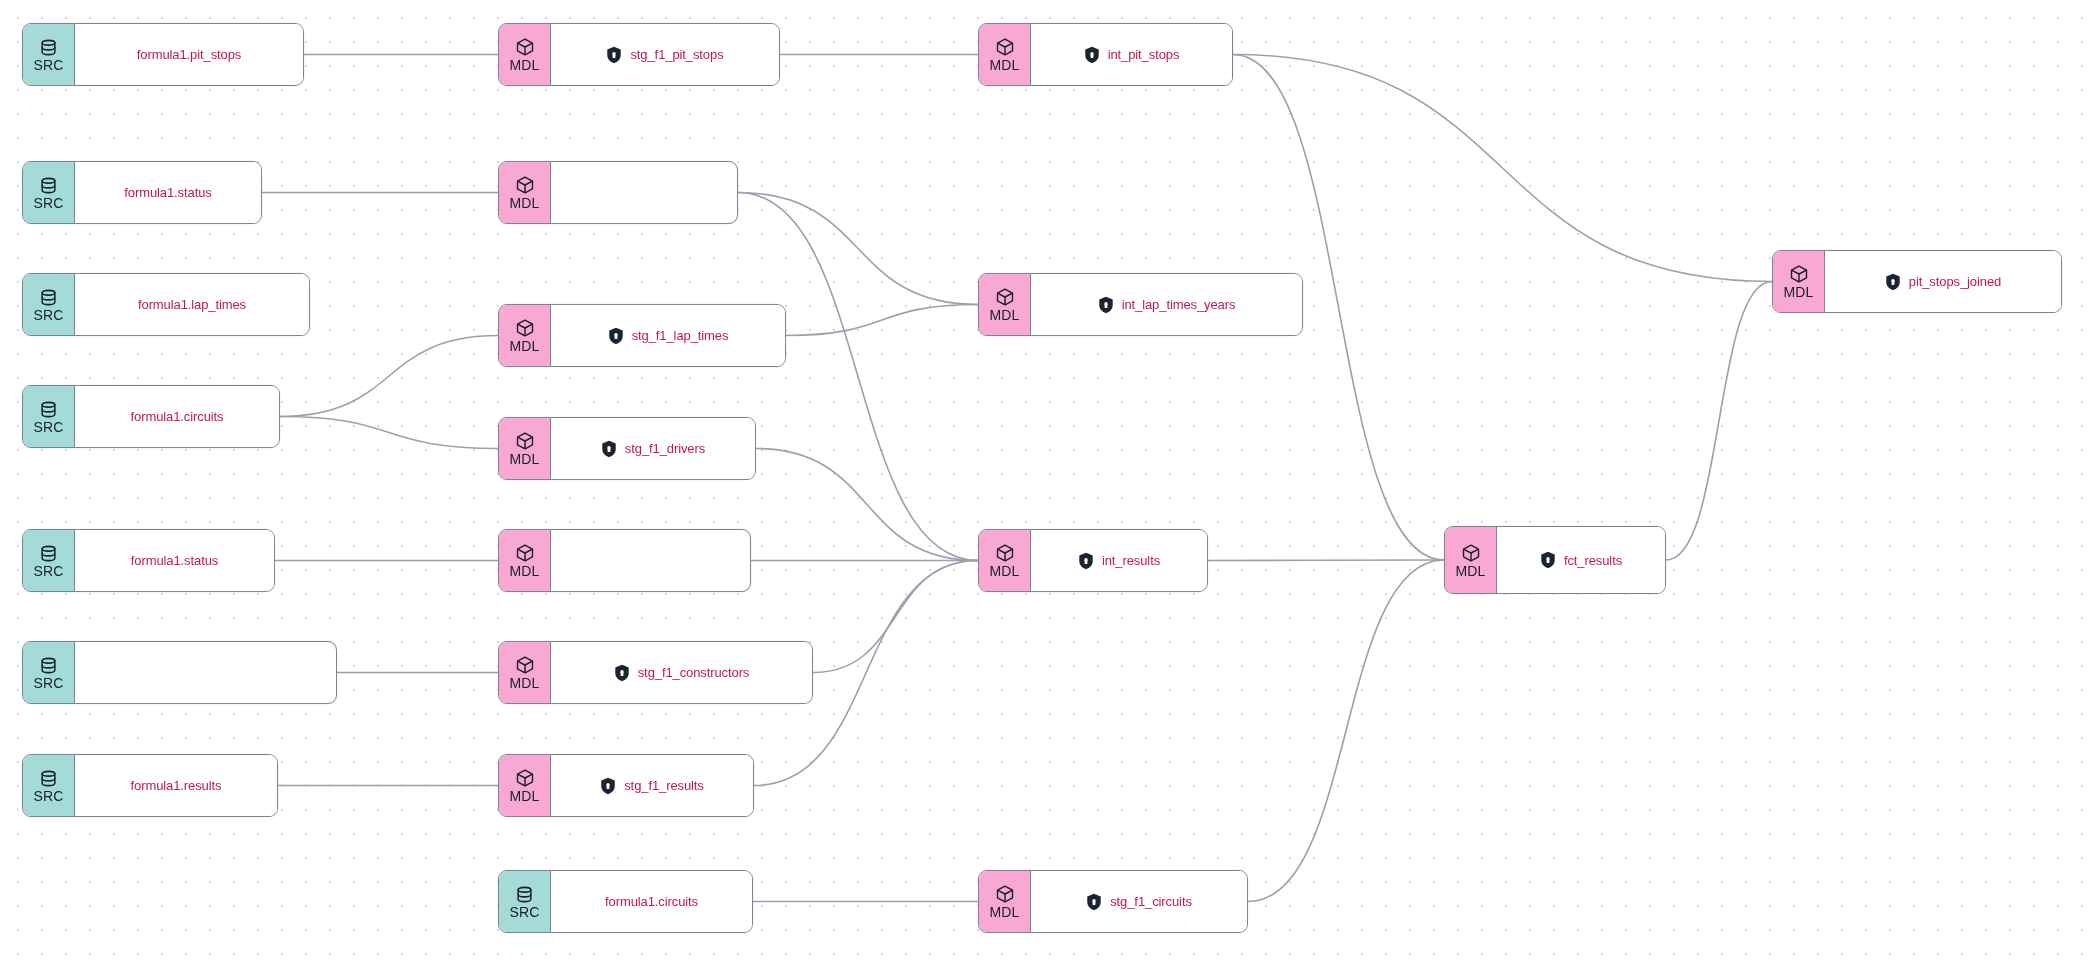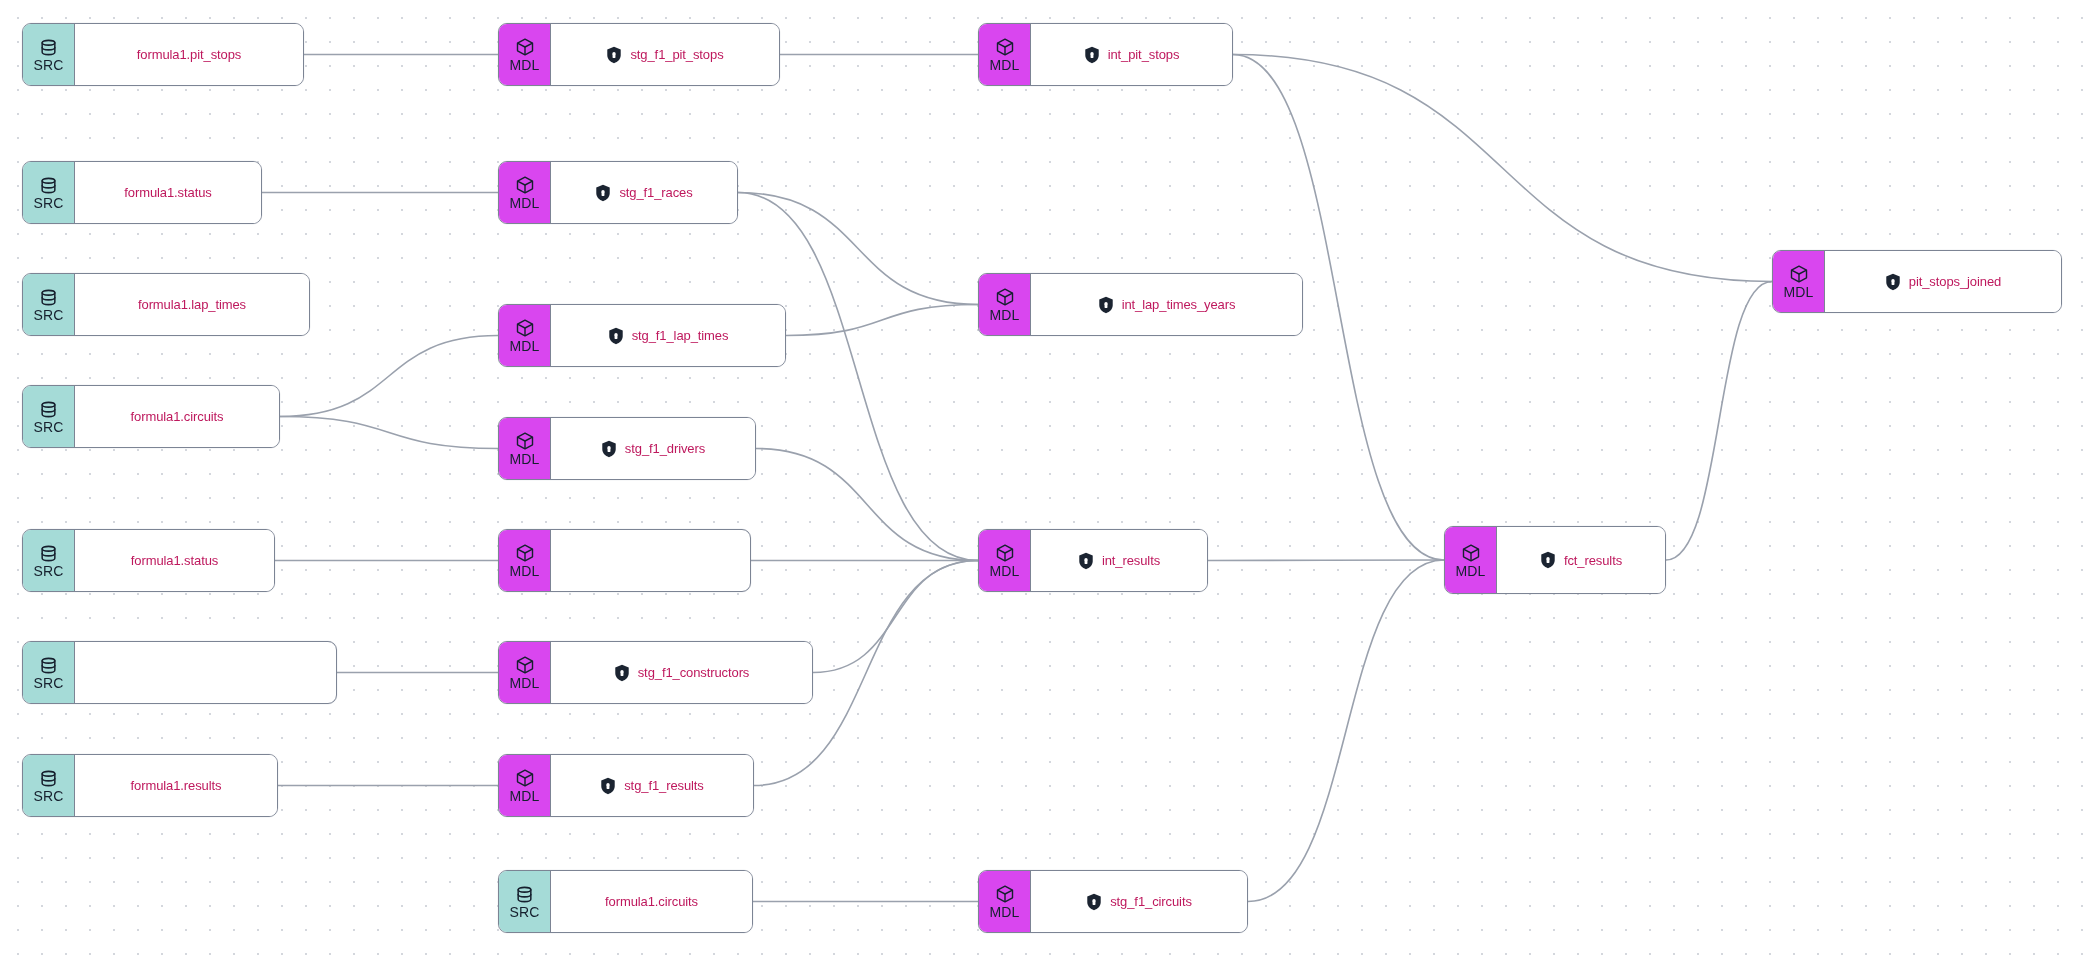--- a/index.html
+++ b/index.html
@@ -48,21 +48,21 @@
     width: 52px;
     display: flex;
     flex-direction: column;
     align-items: center;
     justify-content: center;
     gap: 1px;
     border-right: 1.5px solid #7c8494;
     box-sizing: border-box;
   }
   .node.src .node-badge { background: #a5dbd7; }
-  .node.mdl .node-badge { background: #d946ef; }
+  .node.mdl .node-badge { background: #f9a8d4; }
   .badge-icon {
     display: block;
     line-height: 0;
   }
   .badge-text {
     font-size: 14px;
     line-height: 1;
     color: #16202e;
     letter-spacing: 0.2px;
     font-family: "Liberation Sans", sans-serif;
@@ -241,28 +241,20 @@
       </div>
       <div class="node mdl" style="left: 498px; top: 161px; width: 240px; height: 63px;">
         <div class="node-badge">
           <span class="badge-icon"><svg width="20" height="20" viewBox="0 0 24 24" fill="none" stroke="#16202e" stroke-width="1.7" stroke-linejoin="round">
               <path d="M12 2.6 21 7.4v9.2L12 21.4 3 16.6V7.4z"></path>
               <path d="M3 7.4 12 12l9-4.6"></path>
               <path d="M12 12v9.4"></path>
             </svg></span>
           <span class="badge-text">MDL</span>
         </div>
-        <div class="node-body">
-          <span class="shield-icon"><svg width="16" height="18" viewBox="0 0 20 22">
-              <path d="M10 0.8 18.4 4v7.1c0 5.1-3.5 8.7-8.4 10.1C5.1 19.8 1.6 16.2 1.6 11.1V4z" fill="#1b2431"></path>
-              <path d="M10 7.4a2.1 2.1 0 0 1 2.1 2.1v0.7h-4.2v-0.7A2.1 2.1 0 0 1 10 7.4z" fill="#ffffff"></path>
-              <rect x="8.2" y="9.5" width="3.6" height="5.1" rx="0.7" fill="#ffffff"></rect>
-            </svg></span>
-          <span class="node-label">stg_f1_races</span>
-        </div>
       </div>
       <div class="node mdl" style="left: 498px; top: 304px; width: 288px; height: 63px;">
         <div class="node-badge">
           <span class="badge-icon"><svg width="20" height="20" viewBox="0 0 24 24" fill="none" stroke="#16202e" stroke-width="1.7" stroke-linejoin="round">
               <path d="M12 2.6 21 7.4v9.2L12 21.4 3 16.6V7.4z"></path>
               <path d="M3 7.4 12 12l9-4.6"></path>
               <path d="M12 12v9.4"></path>
             </svg></span>
           <span class="badge-text">MDL</span>
         </div>

